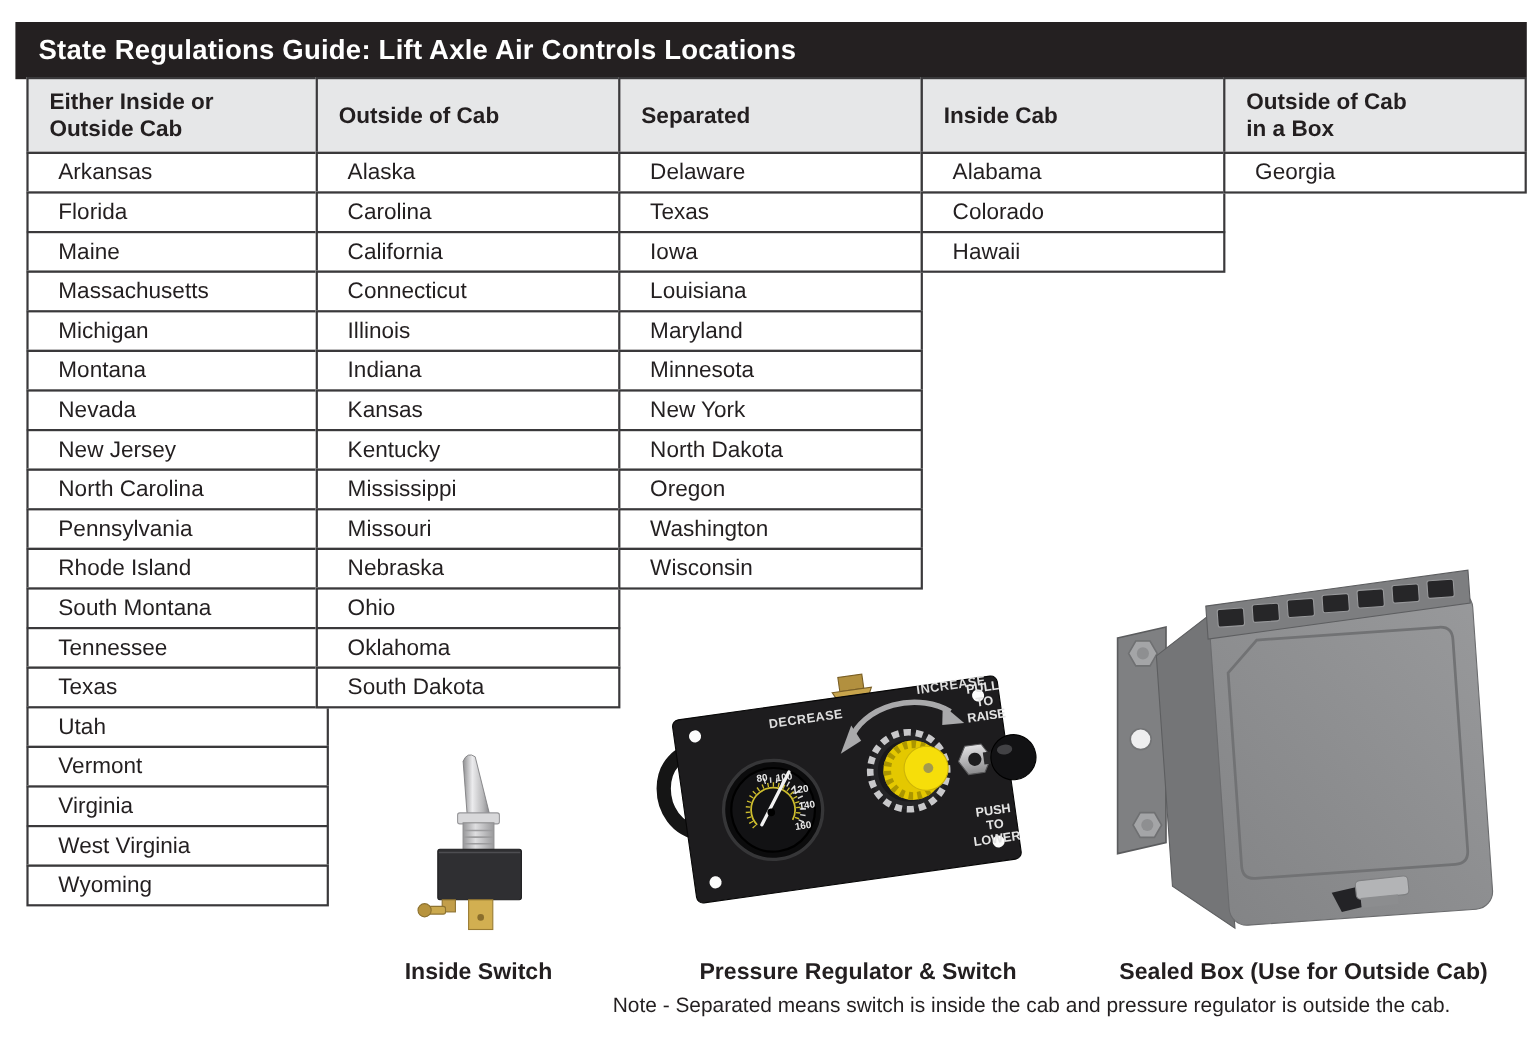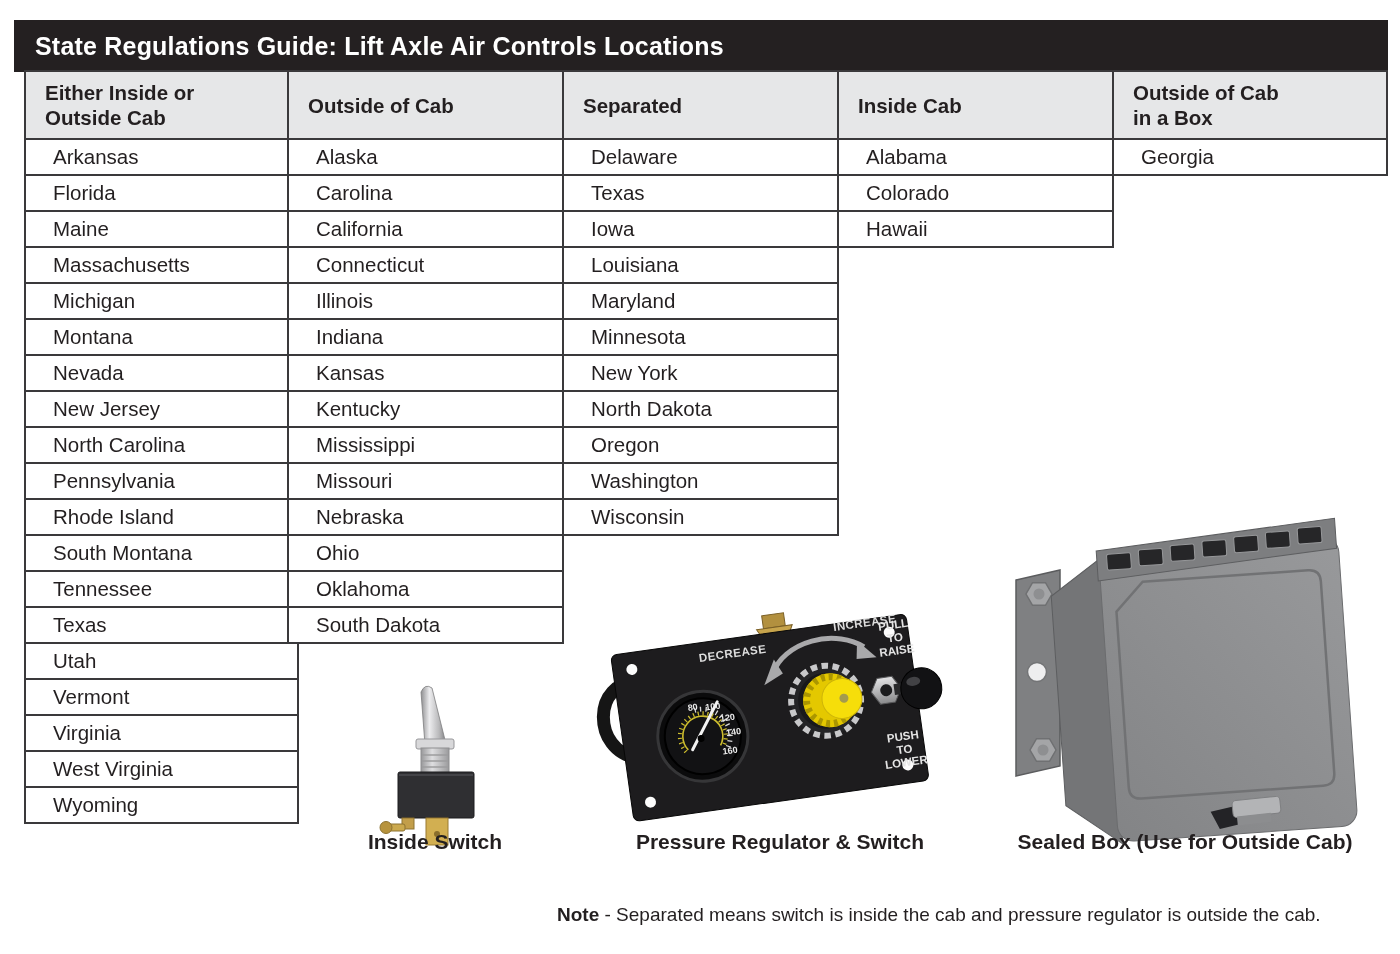--- a/index.html
+++ b/index.html
@@ -17,26 +17,26 @@
   .c3{left:837px;width:277px}.c4{left:1112px;width:276px}
   .hcell{
     height:70px;background:#e6e7e8;border:2px solid #3a393b;box-sizing:border-box;
     display:flex;align-items:center;padding-left:19px;font-weight:bold;font-size:20.5px;
     line-height:1.22;white-space:pre-line;
   }
   .cell{
     height:38px;margin-top:-2px;background:#ffffff;border:2px solid #3a393b;box-sizing:border-box;
     display:flex;align-items:center;padding-left:27px;font-size:20.5px;
   }
-  .caption{position:absolute;top:830px;font-weight:bold;font-size:21px;text-align:center;}
+  .caption{position:absolute;top:872px;font-weight:bold;font-size:21px;text-align:center;}
   .cap-switch{left:300px;width:270px}
   .cap-reg{left:590px;width:380px}
   .cap-box{left:990px;width:390px}
   .note{position:absolute;left:557px;top:904px;font-size:19px;}
-  .note-label{font-weight:bold;}
+  .note-label{font-weight:normal;}
   .fig{position:absolute;}
   #fig-switch{left:376px;top:676px;}
   #fig-reg{left:583px;top:588px;}
   #fig-box{left:1000px;top:492px;}
   svg text{font-family:"Liberation Sans",sans-serif;}
 </style>
 </head>
 <body>
 
 <div class="title-bar">

